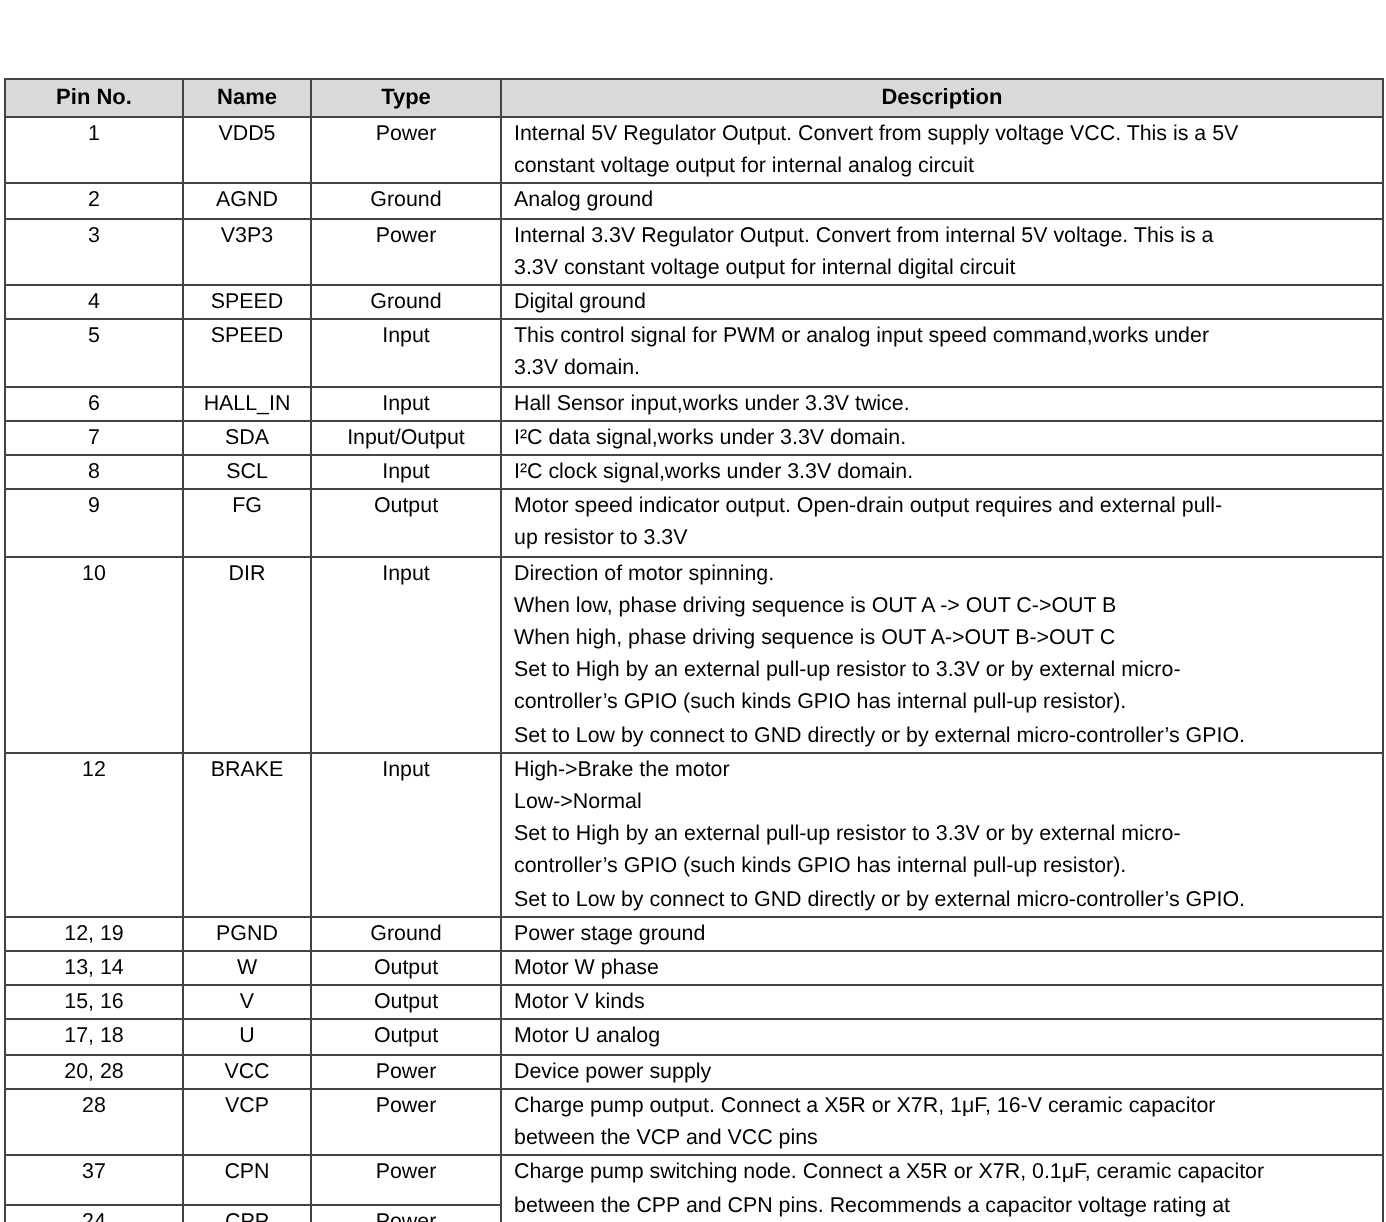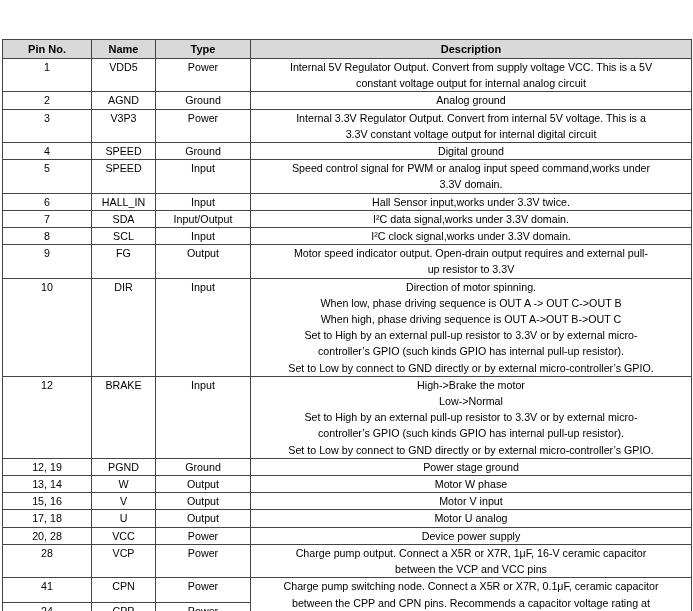--- a/index.html
+++ b/index.html
@@ -40,21 +40,21 @@
     text-align:center;
     padding:0 2px;
   }
   tbody td{
     font-size:10.7px;
     line-height:16.2px;
     padding:0 2px;
   }
   td.pin,td.name,td.type{text-align:center;}
   td.desc{
-    text-align:center;
+    text-align:left;
     padding:0 6px;
     white-space:pre-line;
   }
 </style>
 </head>
 <body>
 
 <div class="table-wrap">
   <table class="pin-table">
     <colgroup>
@@ -95,21 +95,21 @@
         <tr>
           <td class="pin">4</td>
           <td class="name">SPEED</td>
           <td class="type">Ground</td>
           <td class="desc">Digital ground</td>
         </tr>
         <tr>
           <td class="pin">5</td>
           <td class="name">SPEED</td>
           <td class="type">Input</td>
-          <td class="desc">Speed control signal for PWM or analog input speed command,works under
+          <td class="desc">This control signal for PWM or analog input speed command,works under
 3.3V domain.</td>
         </tr>
         <tr>
           <td class="pin">6</td>
           <td class="name">HALL_IN</td>
           <td class="type">Input</td>
           <td class="desc">Hall Sensor input,works under 3.3V twice.</td>
         </tr>
         <tr>
           <td class="pin">7</td>
@@ -160,21 +160,21 @@
         <tr>
           <td class="pin">13, 14</td>
           <td class="name">W</td>
           <td class="type">Output</td>
           <td class="desc">Motor W phase</td>
         </tr>
         <tr>
           <td class="pin">15, 16</td>
           <td class="name">V</td>
           <td class="type">Output</td>
-          <td class="desc">Motor V input</td>
+          <td class="desc">Motor V kinds</td>
         </tr>
         <tr>
           <td class="pin">17, 18</td>
           <td class="name">U</td>
           <td class="type">Output</td>
           <td class="desc">Motor U analog</td>
         </tr>
         <tr>
           <td class="pin">20, 28</td>
           <td class="name">VCC</td>
@@ -182,21 +182,21 @@
           <td class="desc">Device power supply</td>
         </tr>
         <tr>
           <td class="pin">28</td>
           <td class="name">VCP</td>
           <td class="type">Power</td>
           <td class="desc">Charge pump output. Connect a X5R or X7R, 1μF, 16-V ceramic capacitor
 between the VCP and VCC pins</td>
         </tr>
         <tr>
-          <td class="pin">41</td>
+          <td class="pin">37</td>
           <td class="name">CPN</td>
           <td class="type">Power</td>
           <td class="desc" rowspan="2">Charge pump switching node. Connect a X5R or X7R, 0.1μF, ceramic capacitor
 between the CPP and CPN pins. Recommends a capacitor voltage rating at
 least twice the normal operating voltage of the device.</td>
         </tr>
         <tr>
           <td class="pin">24</td>
           <td class="name">CPP</td>
           <td class="type">Power</td>

